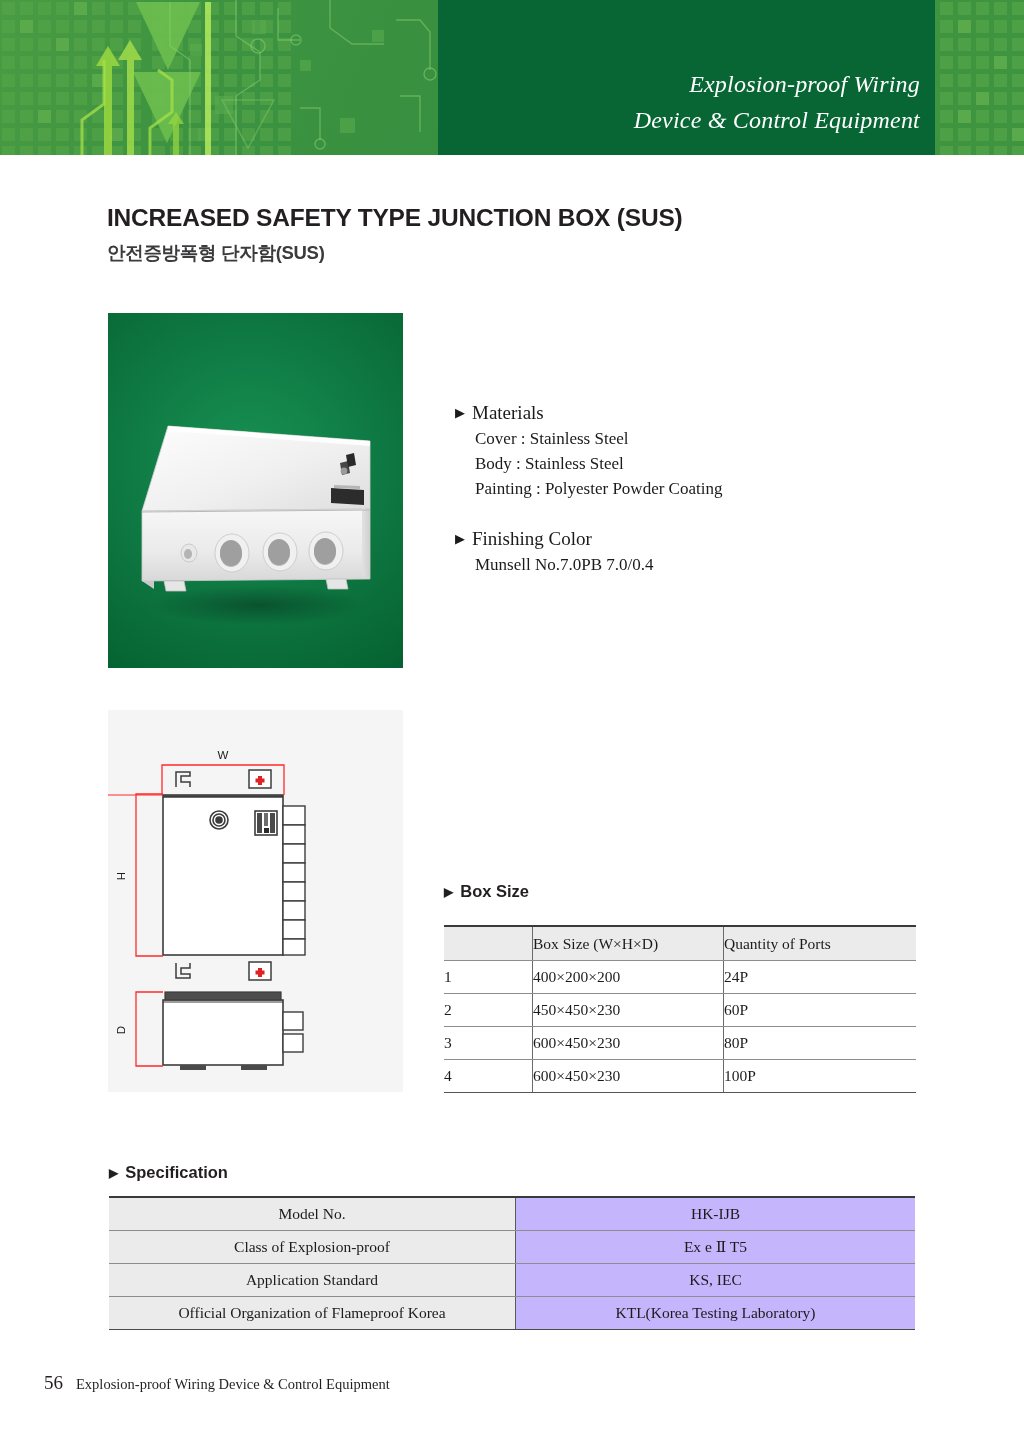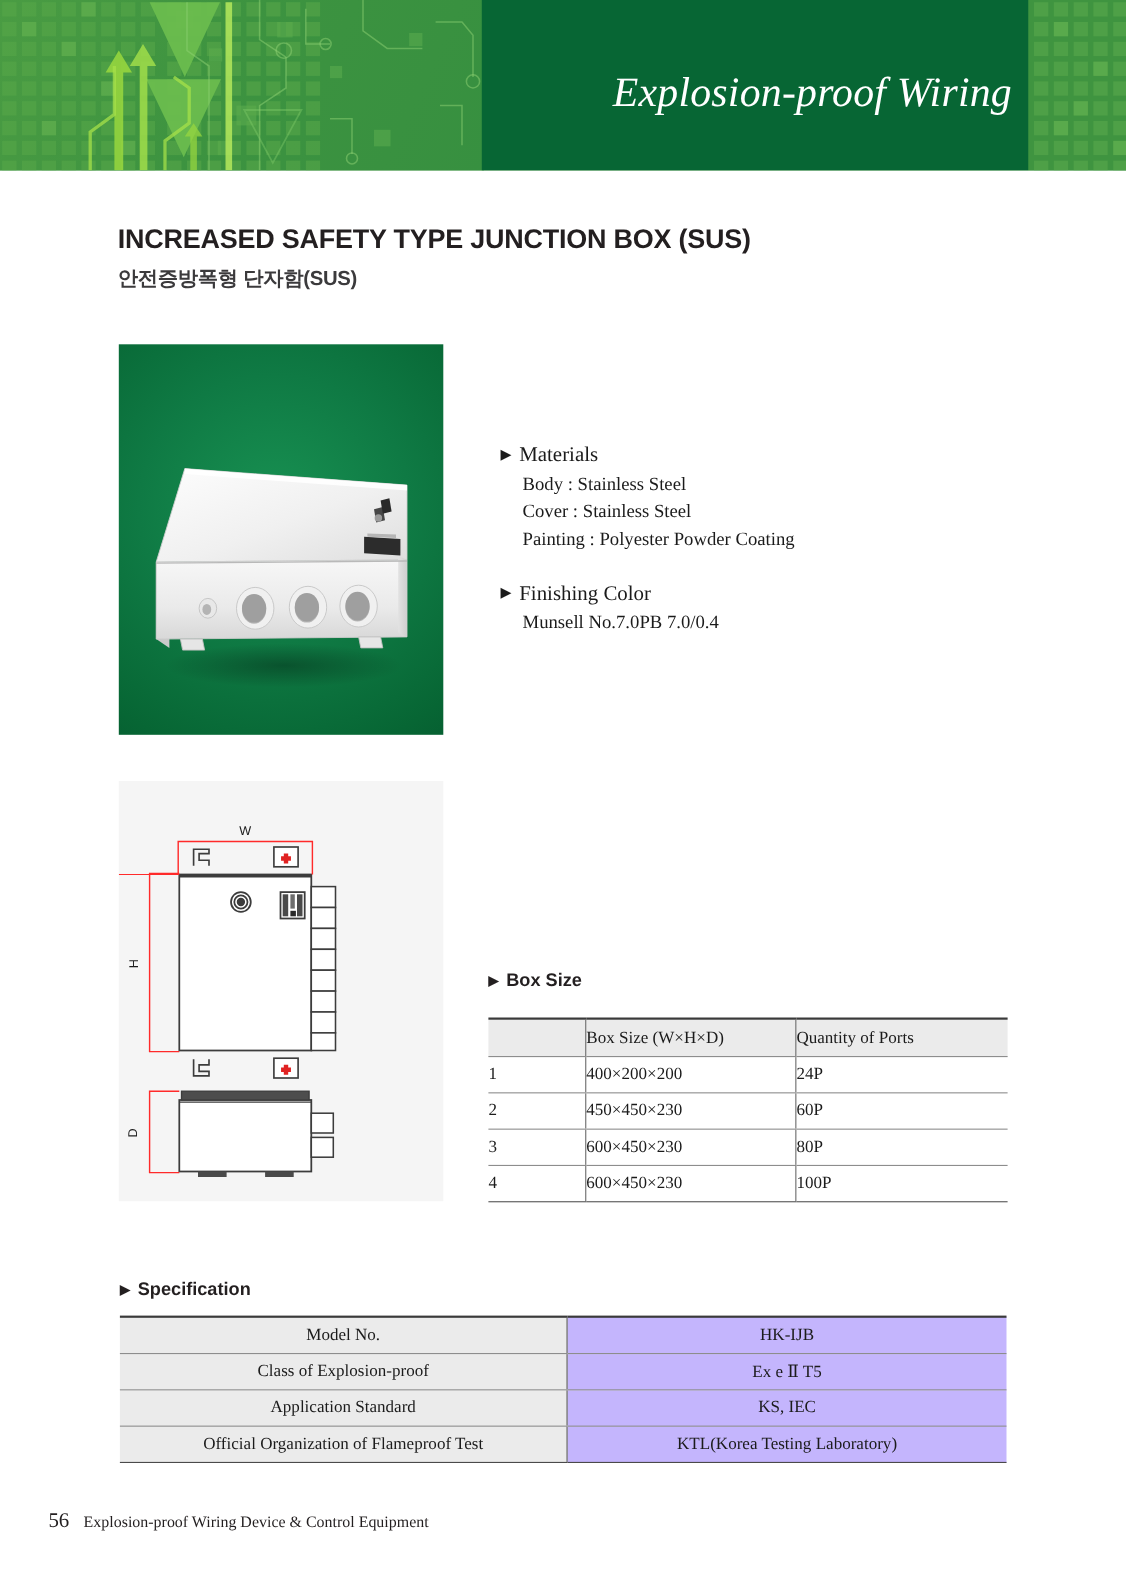--- a/index.html
+++ b/index.html
@@ -49,21 +49,21 @@
   }
   .hdr-title {
     position: absolute;
     right: 104px;
     top: 66px;
     width: 520px;
     text-align: right;
     color: #ffffff;
     font-family: "Liberation Serif", "DejaVu Serif", serif;
     font-style: italic;
-    font-size: 38px;
+    font-size: 24px;
     line-height: 36px;
     letter-spacing: 0.2px;
   }
   .hdr-title .l2 { display: block; }
 
   
   .title-main {
     position: absolute;
     left: 107px; top: 204px;
     font-size: 24.5px;
@@ -335,20 +335,21 @@
         <rect x="994" y="56" width="13" height="13"></rect>
         <rect x="976" y="92" width="13" height="13"></rect>
         <rect x="1012" y="128" width="13" height="13"></rect>
         <rect x="958" y="110" width="13" height="13"></rect>
       </g>
     </g>
   </svg>
 
   <div class="hdr-title">
     <span>Explosion-proof Wiring</span>
+    <span class="l2">Device &amp; Control Equipment</span>
   </div>
 </div>
 
 <div class="title-main">INCREASED SAFETY TYPE JUNCTION BOX (SUS)</div>
 <div class="title-sub">안전증방폭형 단자함(SUS)</div>
 
 <div class="photo">
   <svg width="295" height="355" viewBox="0 0 295 355">
     <defs>
       <linearGradient id="lidG" x1="0" y1="0" x2="1" y2="1">
@@ -422,22 +423,22 @@
       <polygon points="56,268 76,268 78,278 58,278"></polygon>
       <polygon points="218,266 238,266 240,276 220,276"></polygon>
     </g>
   </svg>
 </div>
 
 <div class="mat-block">
   <div class="mat-head">
     <span class="tri">▶</span><span>Materials</span>
   </div>
+  <div class="mat-line">Cover : Stainless Steel</div>
   <div class="mat-line">Body : Stainless Steel</div>
-  <div class="mat-line">Cover : Stainless Steel</div>
   <div class="mat-line">Painting :  Polyester Powder Coating</div>
 </div>
 
 <div class="fin-block">
   <div class="mat-head">
     <span class="tri">▶</span><span>Finishing Color</span>
   </div>
   <div class="mat-line">Munsell No.7.0PB 7.0/0.4</div>
 </div>
 
@@ -563,21 +564,21 @@
     </tr>
     <tr>
       <td class="c-label">Class of Explosion-proof</td>
       <td class="c-value">Ex e Ⅱ T5</td>
     </tr>
     <tr>
       <td class="c-label">Application Standard</td>
       <td class="c-value">KS, IEC</td>
     </tr>
     <tr>
-      <td class="c-label">Official Organization of Flameproof Test</td>
+      <td class="c-label">Official Organization of Flameproof Korea</td>
       <td class="c-value">KTL(Korea Testing Laboratory)</td>
     </tr>
   </tbody>
 </table>
 
 <div class="footer">
   <span class="pg">56</span>
   <span class="ft">Explosion-proof Wiring Device &amp; Control Equipment</span>
 </div>
 

